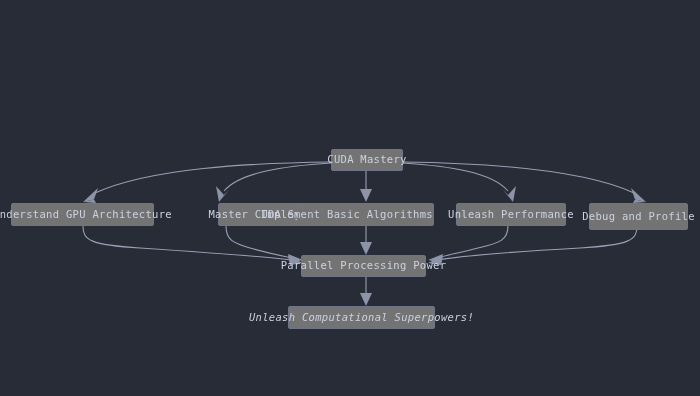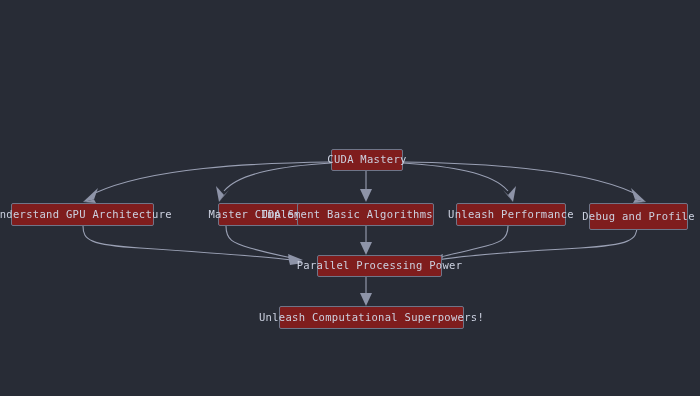--- a/index.html
+++ b/index.html
@@ -28,21 +28,21 @@
     stroke: #9aa0b4;
     stroke-width: 1.1;
   }
   .arrow-head {
     fill: #8e94a8;
     stroke: none;
   }
   .node {
     position: absolute;
     box-sizing: border-box;
-    background: #7f1d1d;
+    background: #737373;
     border: 1px solid #6f7588;
     border-radius: 2px;
     display: flex;
     align-items: center;
     justify-content: center;
     color: #ccd1e0;
     font-size: 10.5px;
     letter-spacing: 0.3px;
     white-space: nowrap;
     user-select: none;
@@ -137,21 +137,21 @@
   </div>
 
   <div class="node" style="left:456px; top:203px; width:110px; height:23px;">
     <span class="node-label">Unleash Performance</span>
   </div>
 
   <div class="node" style="left:589px; top:203px; width:99px; height:27px;">
     <span class="node-label">Debug and Profile</span>
   </div>
 
-  <div class="node" style="left:317px; top:255px; width:125px; height:22px;">
+  <div class="node" style="left:301px; top:255px; width:125px; height:22px;">
     <span class="node-label">Parallel Processing Power</span>
   </div>
 
-  <div class="node" style="left:279px; top:306px; width:185px; height:23px;">
+  <div class="node" style="left:288px; top:306px; width:147px; height:23px;font-style:italic;">
     <span class="node-label">Unleash Computational Superpowers!</span>
   </div>
 
 </div>
 
 </body></html>

